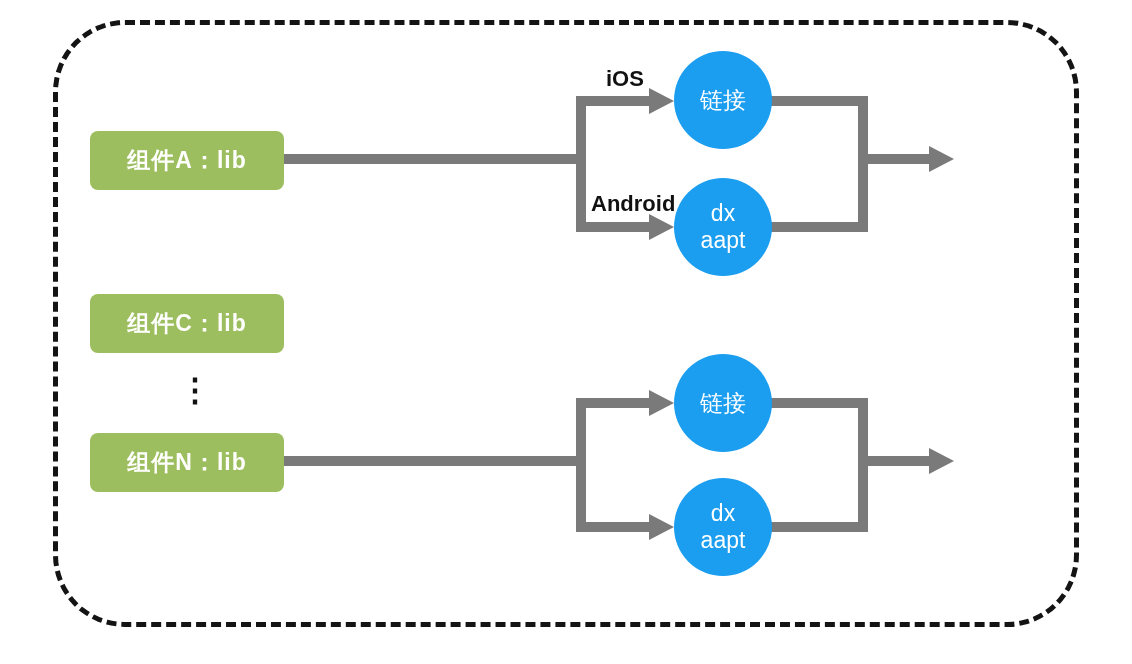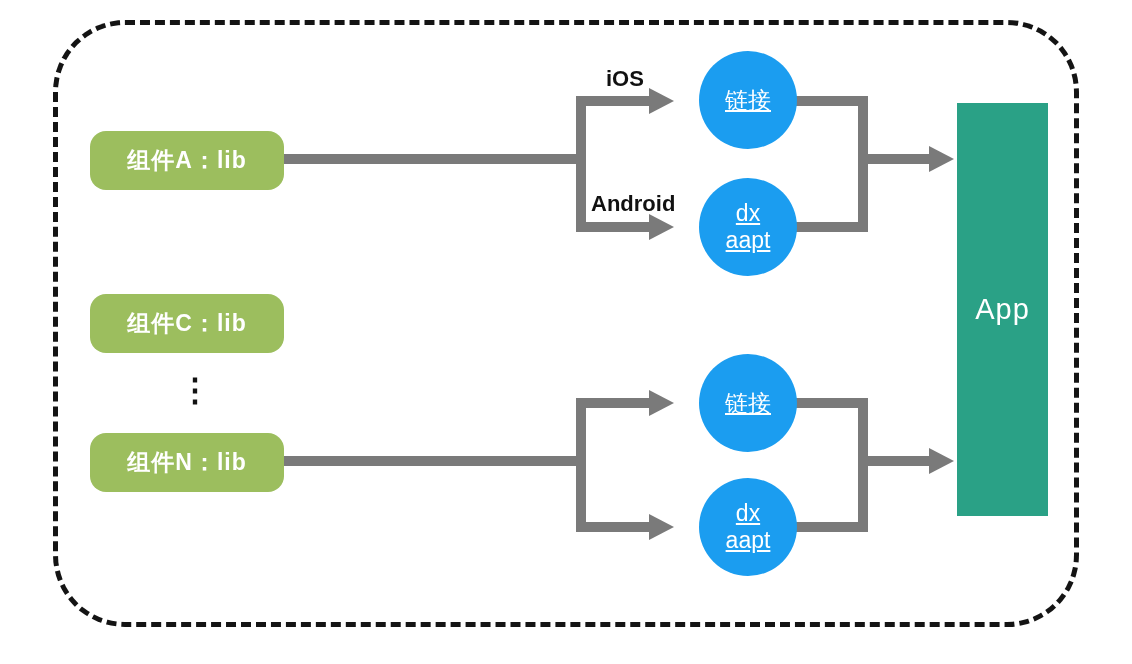--- a/index.html
+++ b/index.html
@@ -33,21 +33,21 @@
     stroke-width:10;
     fill:none;
   }
   .connectors polygon{
     fill:var(--connector-gray);
   }
   .comp{
     position:absolute;
     left:90px;width:194px;height:59px;
     background:var(--component-green);
-    border-radius:16px;
+    border-radius:8px;
     color:#fff;
     font-weight:bold;
     font-size:23px;
     display:flex;align-items:center;justify-content:center;
     letter-spacing:1px;
   }
   .comp-a{top:131px}
   .comp-b{top:213px}
   .comp-c{top:294px}
   .comp-n{top:433px}
@@ -56,29 +56,28 @@
     left:179px;top:374px;width:32px;
     text-align:center;
     color:#111;
     font-weight:bold;
     font-size:32px;
     line-height:1;
   }
   .circle{
     position:absolute;
     width:98px;height:98px;
-    left:699px;
+    left:674px;
     border-radius:50%;
     background:var(--process-blue);
     color:#fff;
     font-size:23px;
     line-height:27px;
     display:flex;flex-direction:column;align-items:center;justify-content:center;
     text-align:center;
-    text-decoration:underline;
   }
   .circle-1{top:51px}
   .circle-2{top:178px}
   .circle-3{top:354px}
   .circle-4{top:478px}
   .platform-label{
     position:absolute;
     color:#111;
     font-weight:bold;
     font-size:22px;
@@ -154,17 +153,14 @@
     <span>aapt</span>
   </div>
   <div class="circle circle-3">
     <span>链接</span>
   </div>
   <div class="circle circle-4">
     <span>dx</span>
     <span>aapt</span>
   </div>
 
-  <div class="app-box">
-    <span>App</span>
-  </div>
 
 </div>
 
 </body></html>

